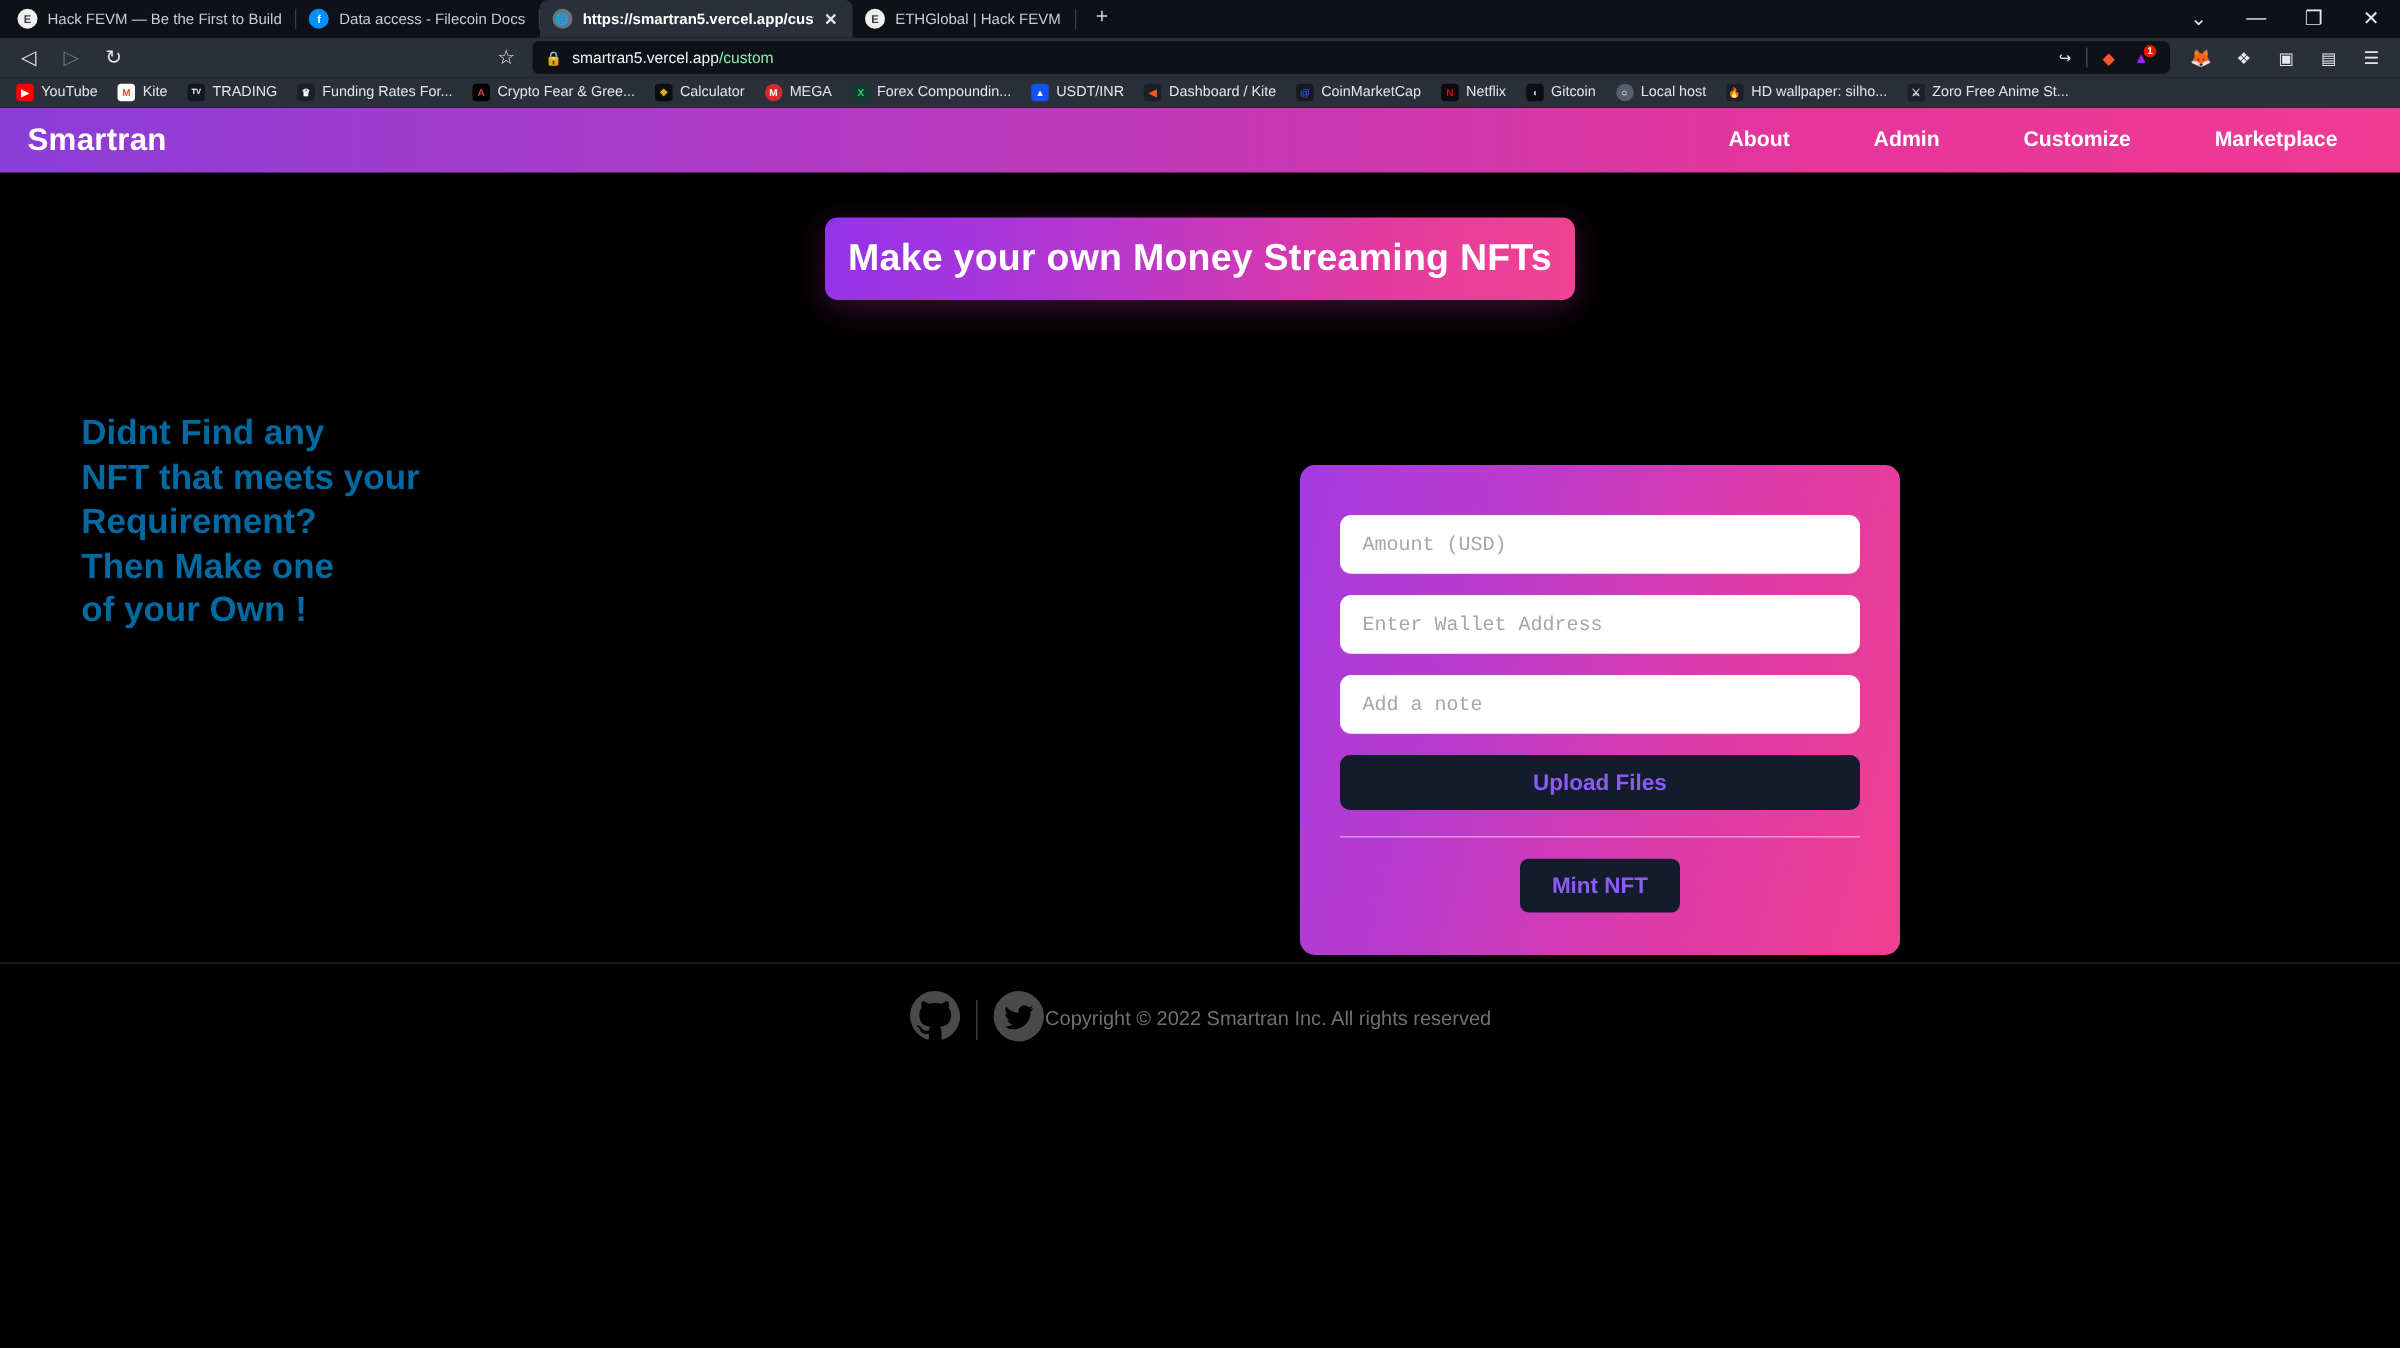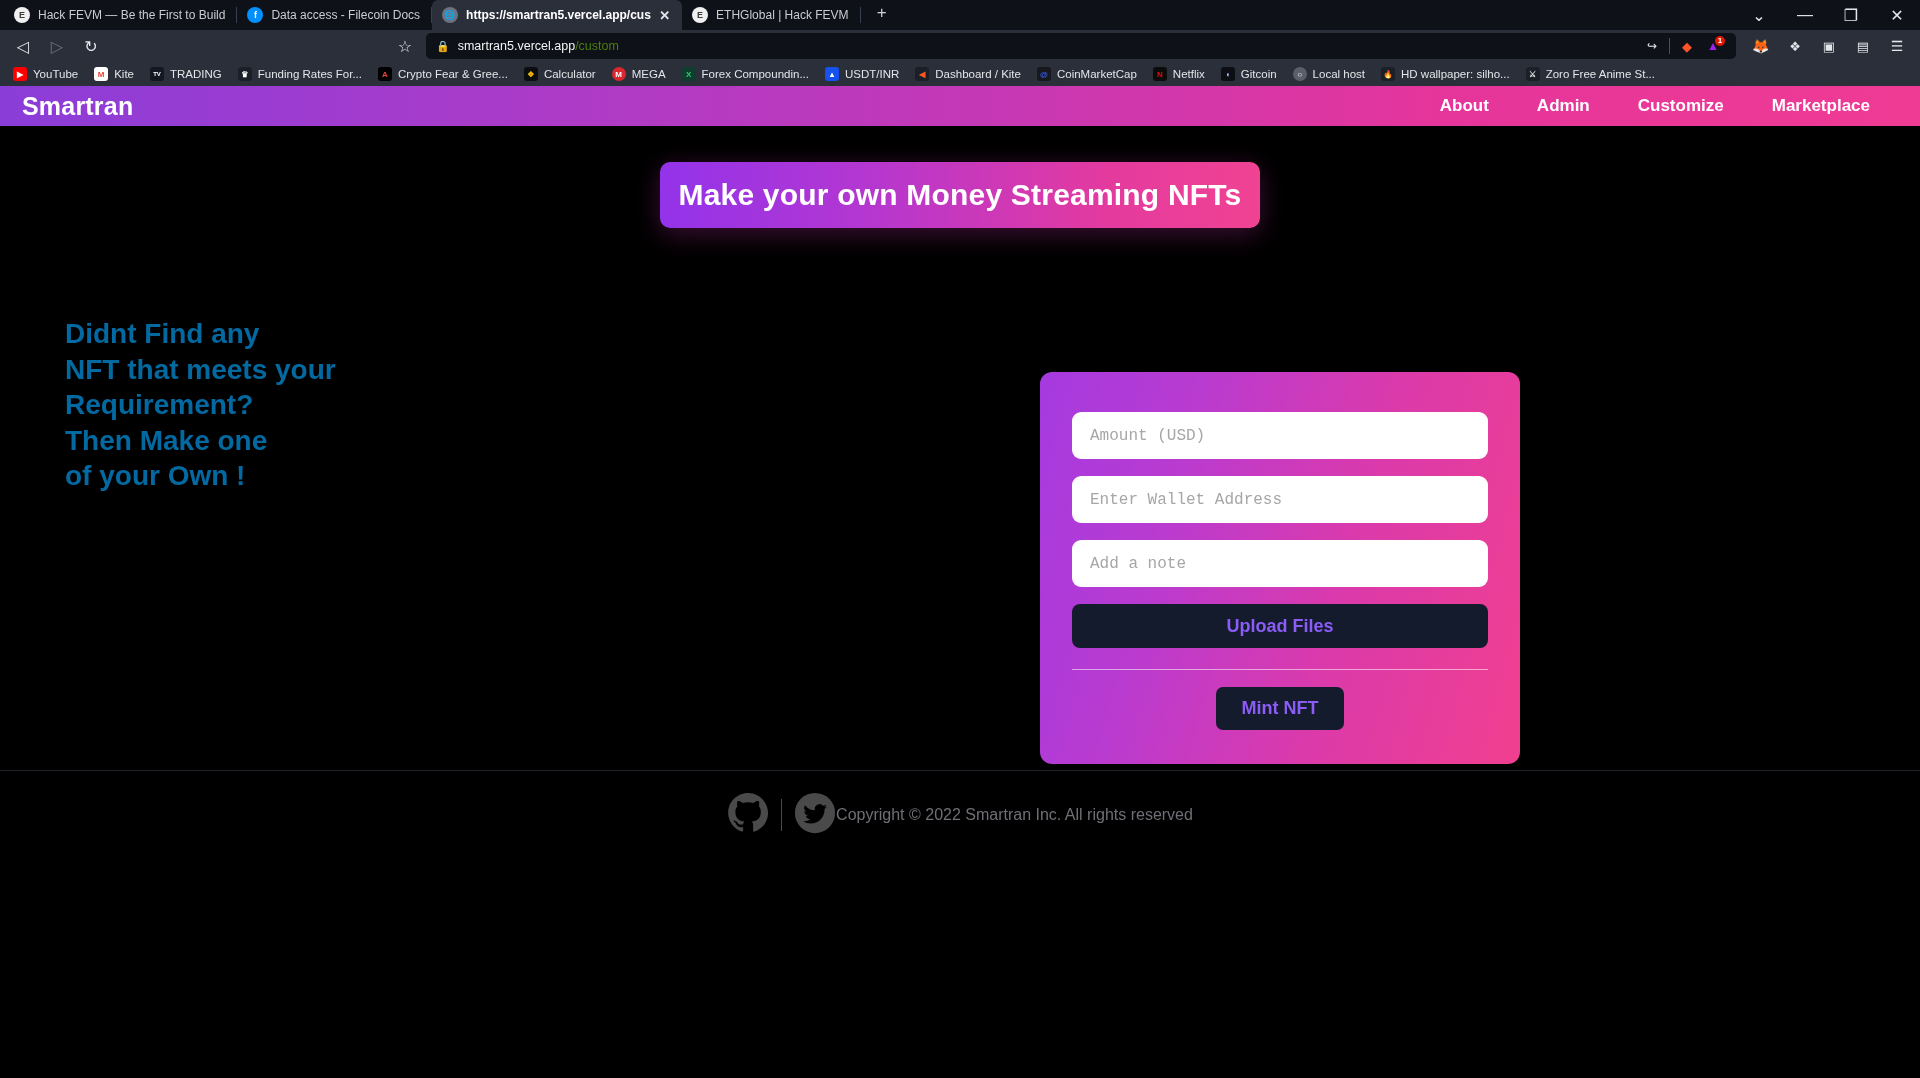--- a/index.html
+++ b/index.html
@@ -125,21 +125,21 @@
     gap: 8px;
     margin: 0 6px;
     min-width: 0;
   }
   .omnibox-url {
     font-size: 12.5px;
     color: #f2f3f5;
     white-space: nowrap;
     overflow: hidden;
   }
-  .omnibox-url .path { color: #4d7c0f; }
+  .omnibox-url .path { color: #86efac; }
   .omnibox-actions {
     display: flex; align-items: center; gap: 2px;
     margin-left: auto;
   }
   .vline { width: 1px; height: 16px; background: #4a4f5c; margin: 0 4px; }
   .badge-dot {
     position: absolute;
     top: 0px; right: 1px;
     background: #e11900;
     color: #fff;
@@ -187,21 +187,21 @@
   .page {
     width: 1920px;
     height: 992px;
     background: #000000;
     position: relative;
     overflow: hidden;
   }
 
   
   .site-nav {
-    height: 40px;
+    height: 52px;
     background: linear-gradient(90deg, #8b3dd8 0%, #a03ccf 18%, #c139b9 48%, #e5359b 75%, #f03b94 100%);
     display: flex;
     align-items: center;
     padding: 0 22px;
   }
   .brand {
     font-size: 25px;
     font-weight: bold;
     color: #ffffff;
     letter-spacing: 0.2px;
@@ -211,20 +211,21 @@
     display: flex;
     align-items: center;
     gap: 48px;
     padding-right: 28px;
   }
   .site-nav-links a {
     color: #ffffff;
     font-size: 17px;
     font-weight: bold;
     text-decoration: none;
+    margin-left: 19px;
   }
 
   
   .hero-wrap {
     display: flex;
     justify-content: center;
     padding-top: 36px;
   }
   .hero-banner {
     background: linear-gradient(90deg, #9333ea 0%, #b537d0 35%, #e43a9e 75%, #f04393 100%);

